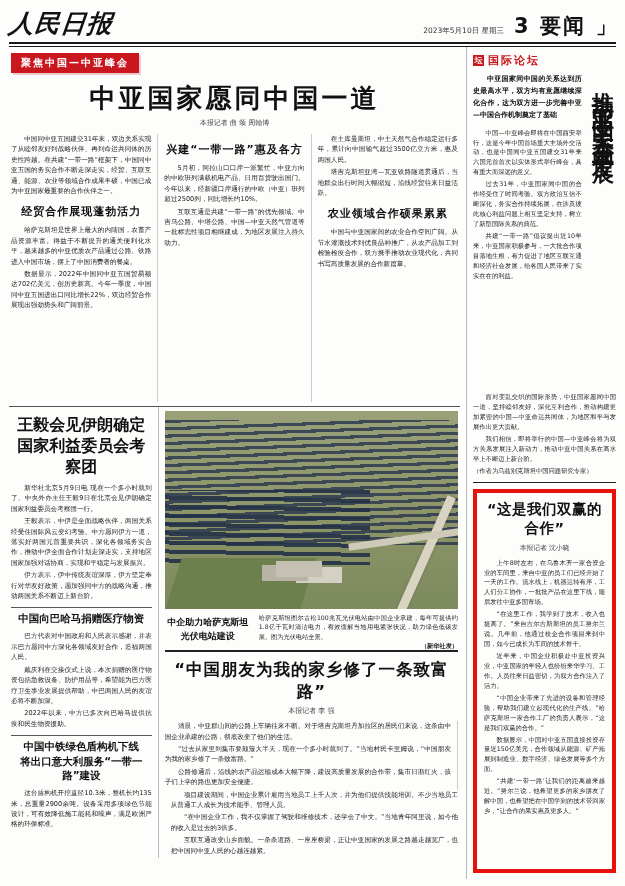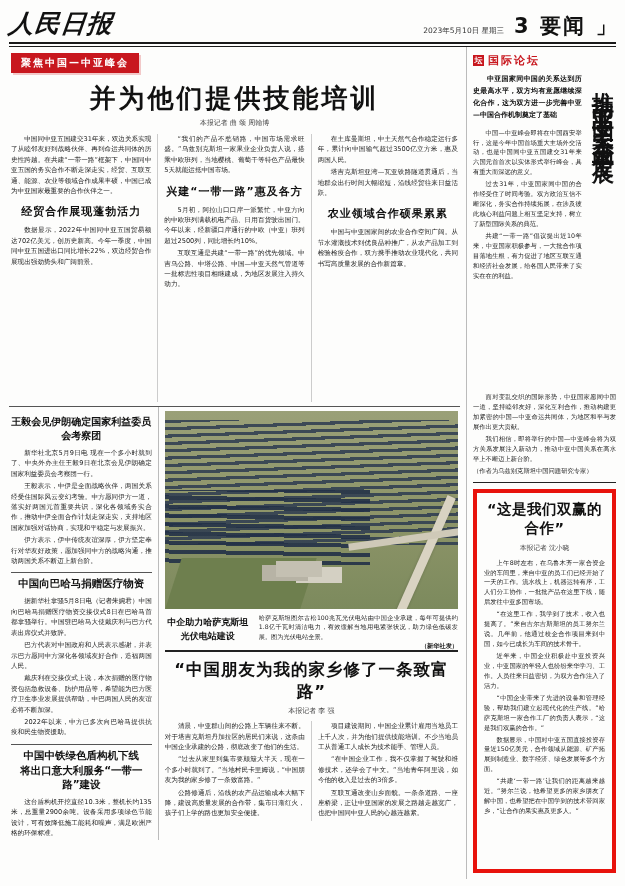--- a/index.html
+++ b/index.html
@@ -48,21 +48,21 @@
   .grass { position:absolute; left:0; bottom:0; width:46%; height:26%; background:#6e7f4e; transform:skewX(-18deg); transform-origin:bottom left; }
 
   .caption-row { display:flex; gap:8px; margin-top:4px; border-bottom:2px solid #222; }
   .caption-bold { width:86px; text-align:center; font-size:9px; font-weight:900; color:#111; line-height:1.5; padding-top:3px; }
   .caption-text { flex:1; font-size:6.2px; line-height:1.5; text-align:justify; color:#222; }
   .caption-credit { text-align:right; font-weight:700; }
 
   
   .road-headline { text-align:center; font-size:16.5px; font-weight:900; letter-spacing:1px; color:#111; margin:7px 0 3px 0; }
   .road-byline { text-align:center; font-size:7px; color:#444; margin-bottom:5px; }
-  .road-cols { display:flex; }
+  .road-cols { display:flex;flex-direction:column; }
   .road-col { flex:1; padding:0 6px 0 0; border-right:1px solid #ccc; }
   .road-col:last-child { border-right:none; padding:0 0 0 6px; }
 
   
   .forum-tag { display:flex; align-items:center; gap:4px; margin:6px 0 6px 0; }
   .forum-icon { width:11px; height:11px; background:#c8171e; color:#fff; font-size:8px; line-height:11px; text-align:center; font-weight:700; }
   .forum-tag-label { color:#c8171e; font-size:11px; font-weight:900; letter-spacing:2px; }
   .forum-top { display:flex; }
   .forum-left { flex:1; padding-right:5px; }
   .forum-intro { font-size:7px; font-weight:700; line-height:1.7; text-align:justify; text-indent:2em; color:#111; margin-bottom:6px; }
@@ -90,58 +90,57 @@
     </div>
   </div>
   <div class="mast-rule"></div>
 
   <div class="main">
 
     <div class="main-left">
 
       <div>
         <span class="lead-tag">聚焦中国—中亚峰会</span>
-        <div class="lead-headline">并为他们提供技能培训</div>
+        <div class="lead-headline">中亚国家愿同中国一道</div>
         <div class="lead-byline">本报记者 曲 颂 周翰博</div>
         <div class="lead-cols">
           <div class="lead-col">
             <p class="bt">中国同中亚五国建交31年来，双边关系实现了从睦邻友好到战略伙伴、再到命运共同体的历史性跨越。在共建“一带一路”框架下，中国同中亚五国的务实合作不断走深走实，经贸、互联互通、能源、农业等领域合作成果丰硕，中国已成为中亚国家最重要的合作伙伴之一。</p>
             <div class="subhead">经贸合作展现蓬勃活力</div>
+            <p class="bt">哈萨克斯坦是世界上最大的内陆国，农畜产品资源丰富。得益于不断提升的通关便利化水平，越来越多的中亚优质农产品通过公路、铁路进入中国市场，摆上了中国消费者的餐桌。</p>
             <p class="bt">数据显示，2022年中国同中亚五国贸易额达702亿美元，创历史新高。今年一季度，中国同中亚五国进出口同比增长22%，双边经贸合作展现出强劲势头和广阔前景。</p>
           </div>
           <div class="lead-col">
-            <p class="bt">“我们的产品不愁销路，中国市场需求旺盛。”乌兹别克斯坦一家果业企业负责人说，搭乘中欧班列，当地樱桃、葡萄干等特色产品最快5天就能运抵中国市场。</p>
             <div class="subhead">兴建“一带一路”惠及各方</div>
             <p class="bt">5月初，阿拉山口口岸一派繁忙，中亚方向的中欧班列满载机电产品、日用百货驶出国门。今年以来，经新疆口岸通行的中欧（中亚）班列超过2500列，同比增长约10%。</p>
             <p class="bt">互联互通是共建“一带一路”的优先领域。中吉乌公路、中塔公路、中国—中亚天然气管道等一批标志性项目相继建成，为地区发展注入持久动力。</p>
           </div>
           <div class="lead-col">
             <p class="bt">在土库曼斯坦，中土天然气合作稳定运行多年，累计向中国输气超过3500亿立方米，惠及两国人民。</p>
             <p class="bt">塔吉克斯坦亚湾—瓦亚铁路隧道贯通后，当地群众出行时间大幅缩短，沿线经贸往来日益活跃。</p>
             <div class="subhead">农业领域合作硕果累累</div>
             <p class="bt">中国与中亚国家间的农业合作空间广阔。从节水灌溉技术到优良品种推广，从农产品加工到检验检疫合作，双方携手推动农业现代化，共同书写高质量发展的合作新篇章。</p>
           </div>
         </div>
       </div>
 
       <div class="lower">
         <div class="left-stack">
 
           <div>
-            <div class="sm-headline" style="font-size:10px;">王毅会见伊朗确定国家利益委员会考察团</div>
+            <div class="sm-headline" style="font-size:16px;">王毅会见伊朗确定国家利益委员会考察团</div>
             <p class="bt">新华社北京5月9日电 现在一个多小时就到了、中央外办主任王毅9日在北京会见伊朗确定国家利益委员会考察团一行。</p>
             <p class="bt">王毅表示，中伊是全面战略伙伴，两国关系经受住国际风云变幻考验。中方愿同伊方一道，落实好两国元首重要共识，深化各领域务实合作，推动中伊全面合作计划走深走实，支持地区国家加强对话协商，实现和平稳定与发展振兴。</p>
             <p class="bt">伊方表示，伊中传统友谊深厚，伊方坚定奉行对华友好政策，愿加强同中方的战略沟通，推动两国关系不断迈上新台阶。</p>
           </div>
 
           <div class="sep"></div>
 
           <div>
             <div class="sm-headline">中国向巴哈马捐赠医疗物资</div>
-            <p class="bt">据新华社拿骚5月8日电（记者朱婉君）中国向巴哈马捐赠医疗物资交接仪式8日在巴哈马首都拿骚举行。中国驻巴哈马大使戴庆利与巴方代表出席仪式并致辞。</p>
             <p class="bt">巴方代表对中国政府和人民表示感谢，并表示巴方愿同中方深化各领域友好合作，造福两国人民。</p>
             <p class="bt">戴庆利在交接仪式上说，本次捐赠的医疗物资包括急救设备、防护用品等，希望能为巴方医疗卫生事业发展提供帮助，中巴两国人民的友谊必将不断加深。</p>
             <p class="bt">2022年以来，中方已多次向巴哈马提供抗疫和民生物资援助。</p>
           </div>
 
           <div class="sep"></div>
 
           <div>
             <div class="sm-headline" style="margin-bottom:0;">中国中铁绿色盾构机下线</div>
             <div class="sm-headline" style="margin-top:1px;">将出口意大利服务“一带一路”建设</div>

